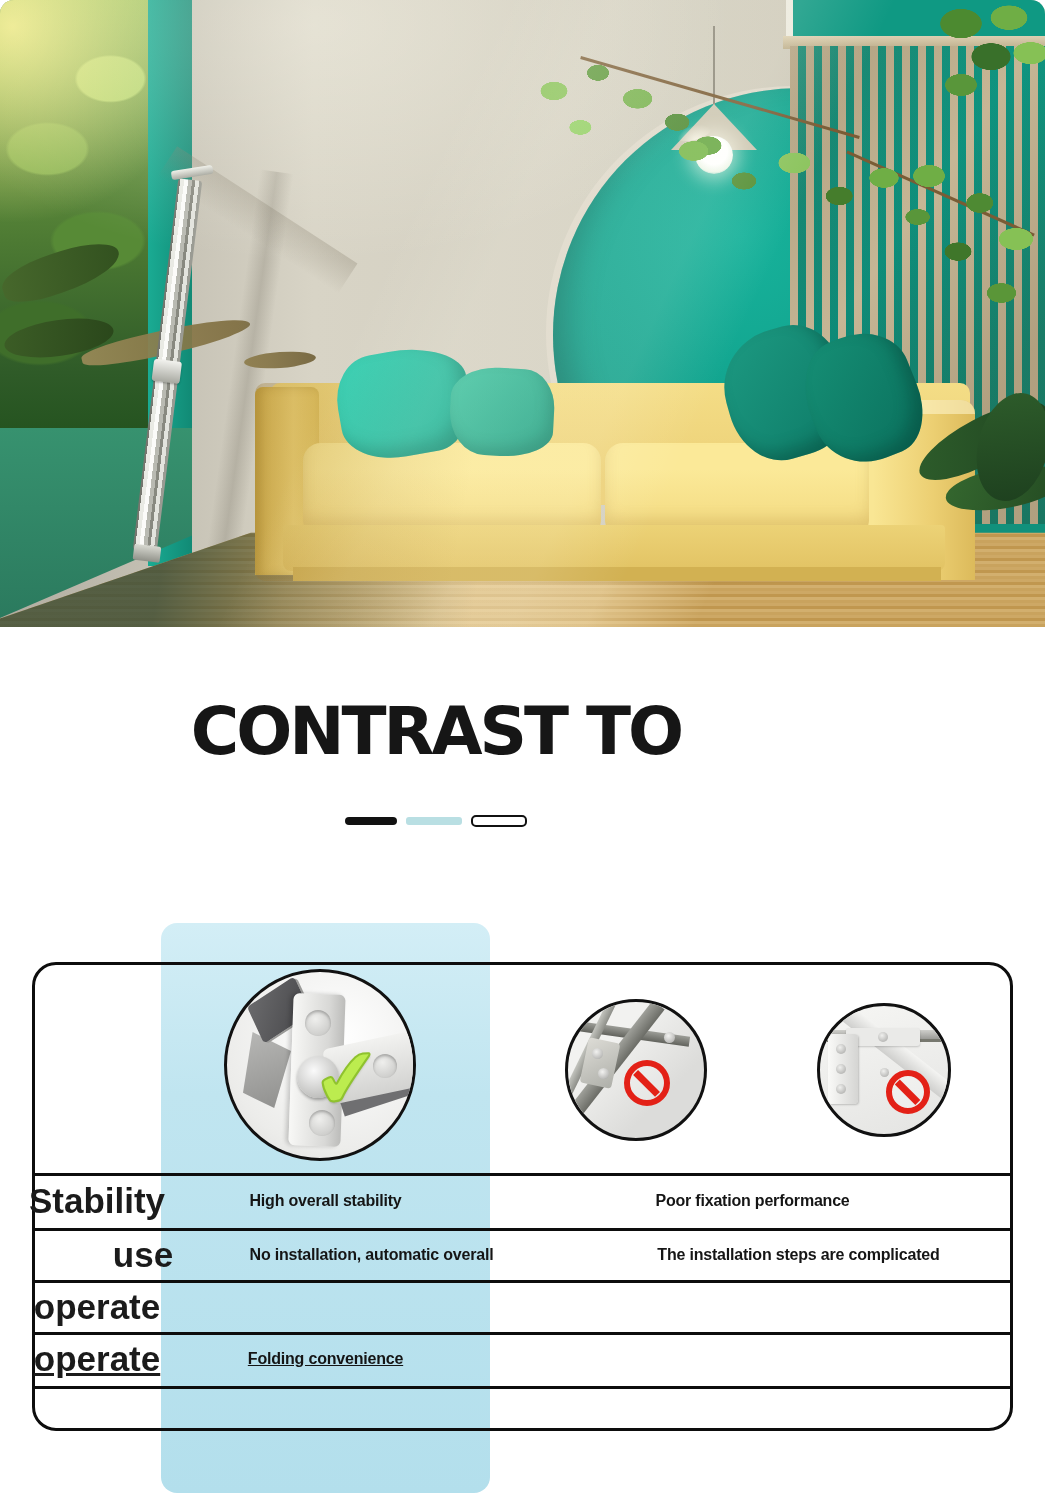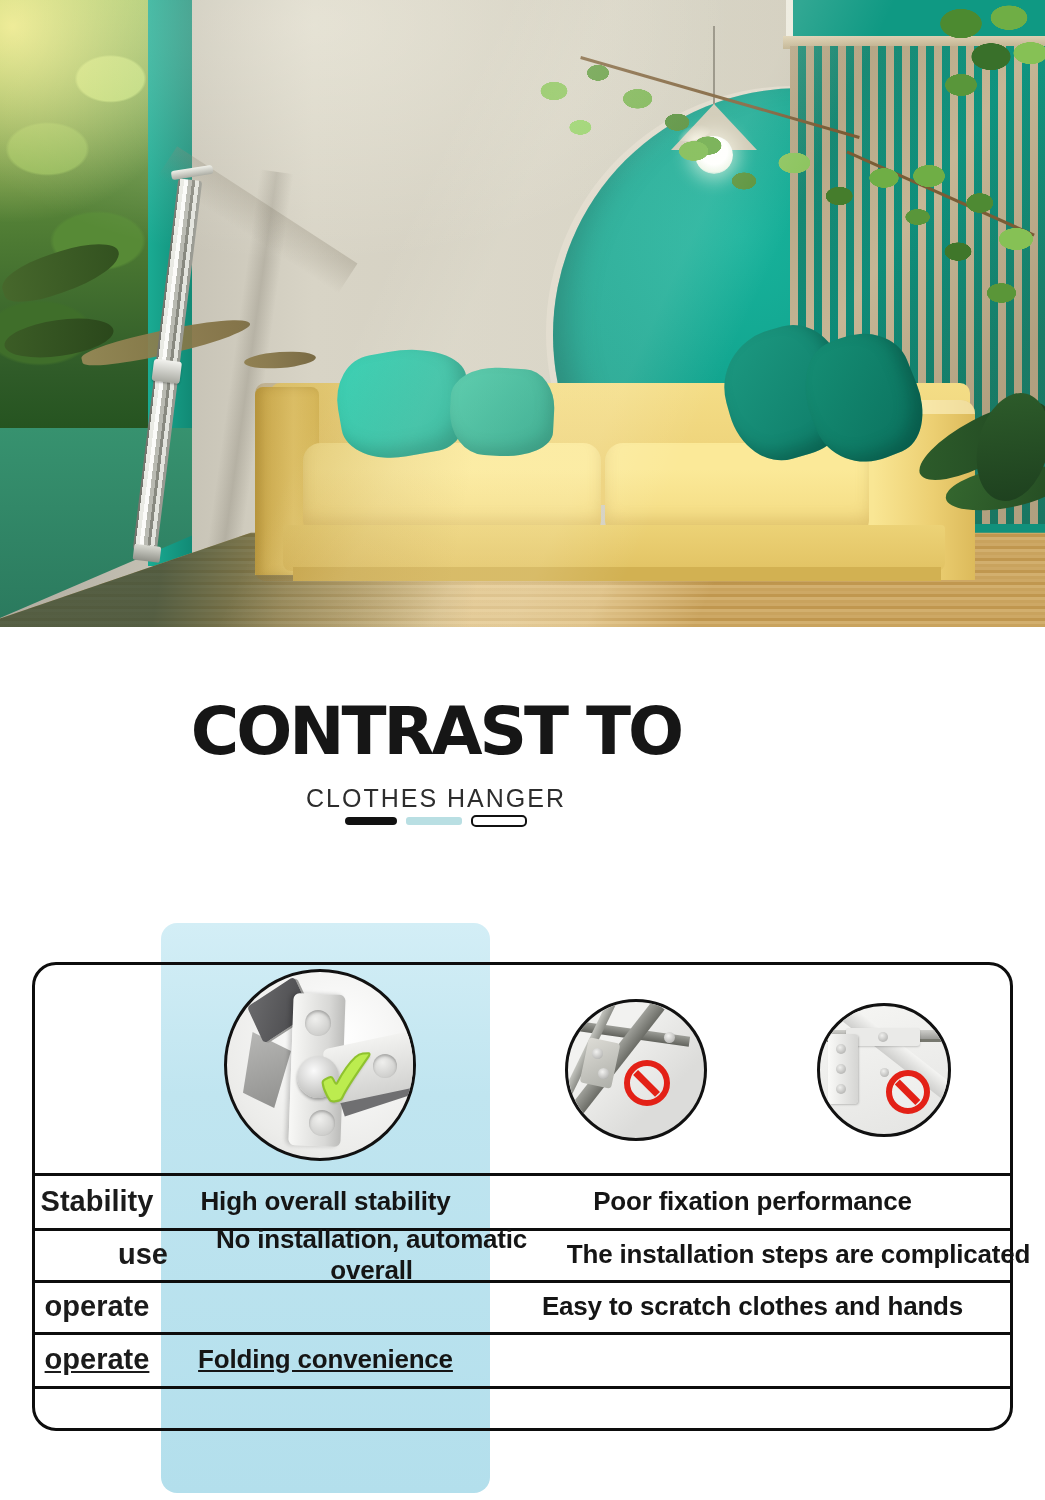--- a/index.html
+++ b/index.html
@@ -1,17 +1,17 @@
 <!DOCTYPE html>
 <html><head>
 <meta charset="utf-8">
 <style>
   html,body{margin:0;padding:0;background:#fff;}
   .page{position:relative;width:1045px;height:1500px;background:#fff;overflow:hidden;
-        font-family:"Liberation Sans",sans-serif;}
+        font-family:"Liberation Sans",sans-serif;border-radius:14px;}
   .abs{position:absolute;}
 
   
   .hero{left:0;top:0;width:1045px;height:627px;overflow:hidden;
         background:linear-gradient(90deg,#b0aca0 0%,#d8d4c6 30%,#d3cfc0 60%,#c8c3b2 100%);}
   .hero::after{content:"";position:absolute;inset:0;
         background:radial-gradient(ellipse 600px 340px at 30% 4%,rgba(255,253,240,.35),transparent 70%),
                    linear-gradient(115deg,transparent 38%,rgba(255,253,240,.14) 46%,rgba(255,253,240,.14) 60%,transparent 67%);
         pointer-events:none;}
 
@@ -253,23 +253,23 @@
   .screw-5{left:60px;top:62px;width:9px;height:9px;}
 
   .no-sign{position:absolute;border-radius:50%;border:6px solid #e32117;box-sizing:border-box;
     background:rgba(255,255,255,.25);}
   .no-sign::after{content:"";position:absolute;left:4%;right:4%;top:50%;height:7px;margin-top:-3.5px;
     background:#e32117;transform:rotate(45deg);}
   .sign-c1{left:56px;top:58px;width:46px;height:46px;}
   .sign-c2{left:66px;top:64px;width:44px;height:44px;}
 
   .row-label{left:32px;width:130px;display:flex;align-items:center;justify-content:center;
-    font-size:29px;font-weight:bold;color:#1b1b1b;}
+    font-size:35px;font-weight:bold;color:#1b1b1b;}
   .cell{display:flex;align-items:center;justify-content:center;text-align:center;
-    font-size:26px;font-weight:bold;color:#151515;letter-spacing:-0.2px;}
+    font-size:16px;font-weight:bold;color:#151515;letter-spacing:-0.2px;}
   .cell-ours{left:163px;width:325px;}
   .cell-comp{left:494px;width:517px;}
   .r1{top:1176px;height:50px;} .r2{top:1231px;height:47px;padding-left:46px;}
   .r3{top:1283px;height:47px;} .r4{top:1335px;height:48px;text-decoration:underline;}
 </style>
 </head>
 <body>
 
 <div class="page">
 
@@ -321,21 +321,20 @@
     <div class="abs pillow pillow-2"></div>
     <div class="abs pillow pillow-3"></div>
     <div class="abs pillow pillow-4"></div>
     <div class="abs palm-1"></div>
     <div class="abs palm-2"></div>
     <div class="abs palm-3"></div>
     <div class="abs ivy-corner ivy"></div>
   </div>
 
   <h1 class="abs main-heading" style="margin:0;">CONTRAST TO</h1>
-  <div class="abs sub-heading">CLOTHES HANGER</div>
   <div class="abs bars">
     <span class="bar-black"></span>
     <span class="bar-blue" style="background:#b9dfe3;"></span>
     <span class="bar-outline"></span>
   </div>
 
   <div class="abs blue-col"></div>
   <div class="abs card"></div>
   <div class="abs hline hl-1"></div>
   <div class="abs hline hl-2"></div>
@@ -384,15 +383,14 @@
   <div class="abs row-label r2">use</div>
   <div class="abs row-label r3">operate</div>
   <div class="abs row-label r4">operate</div>
 
   <div class="abs cell cell-ours r1">High overall stability</div>
   <div class="abs cell cell-ours r2">No installation, automatic overall</div>
   <div class="abs cell cell-ours r4">Folding convenience</div>
 
   <div class="abs cell cell-comp r2">The installation steps are complicated</div>
   <div class="abs cell cell-comp r1">Poor fixation performance</div>
-  <div class="abs cell cell-comp r3">Easy to scratch clothes and hands</div>
 
 </div>
 
 </body></html>

